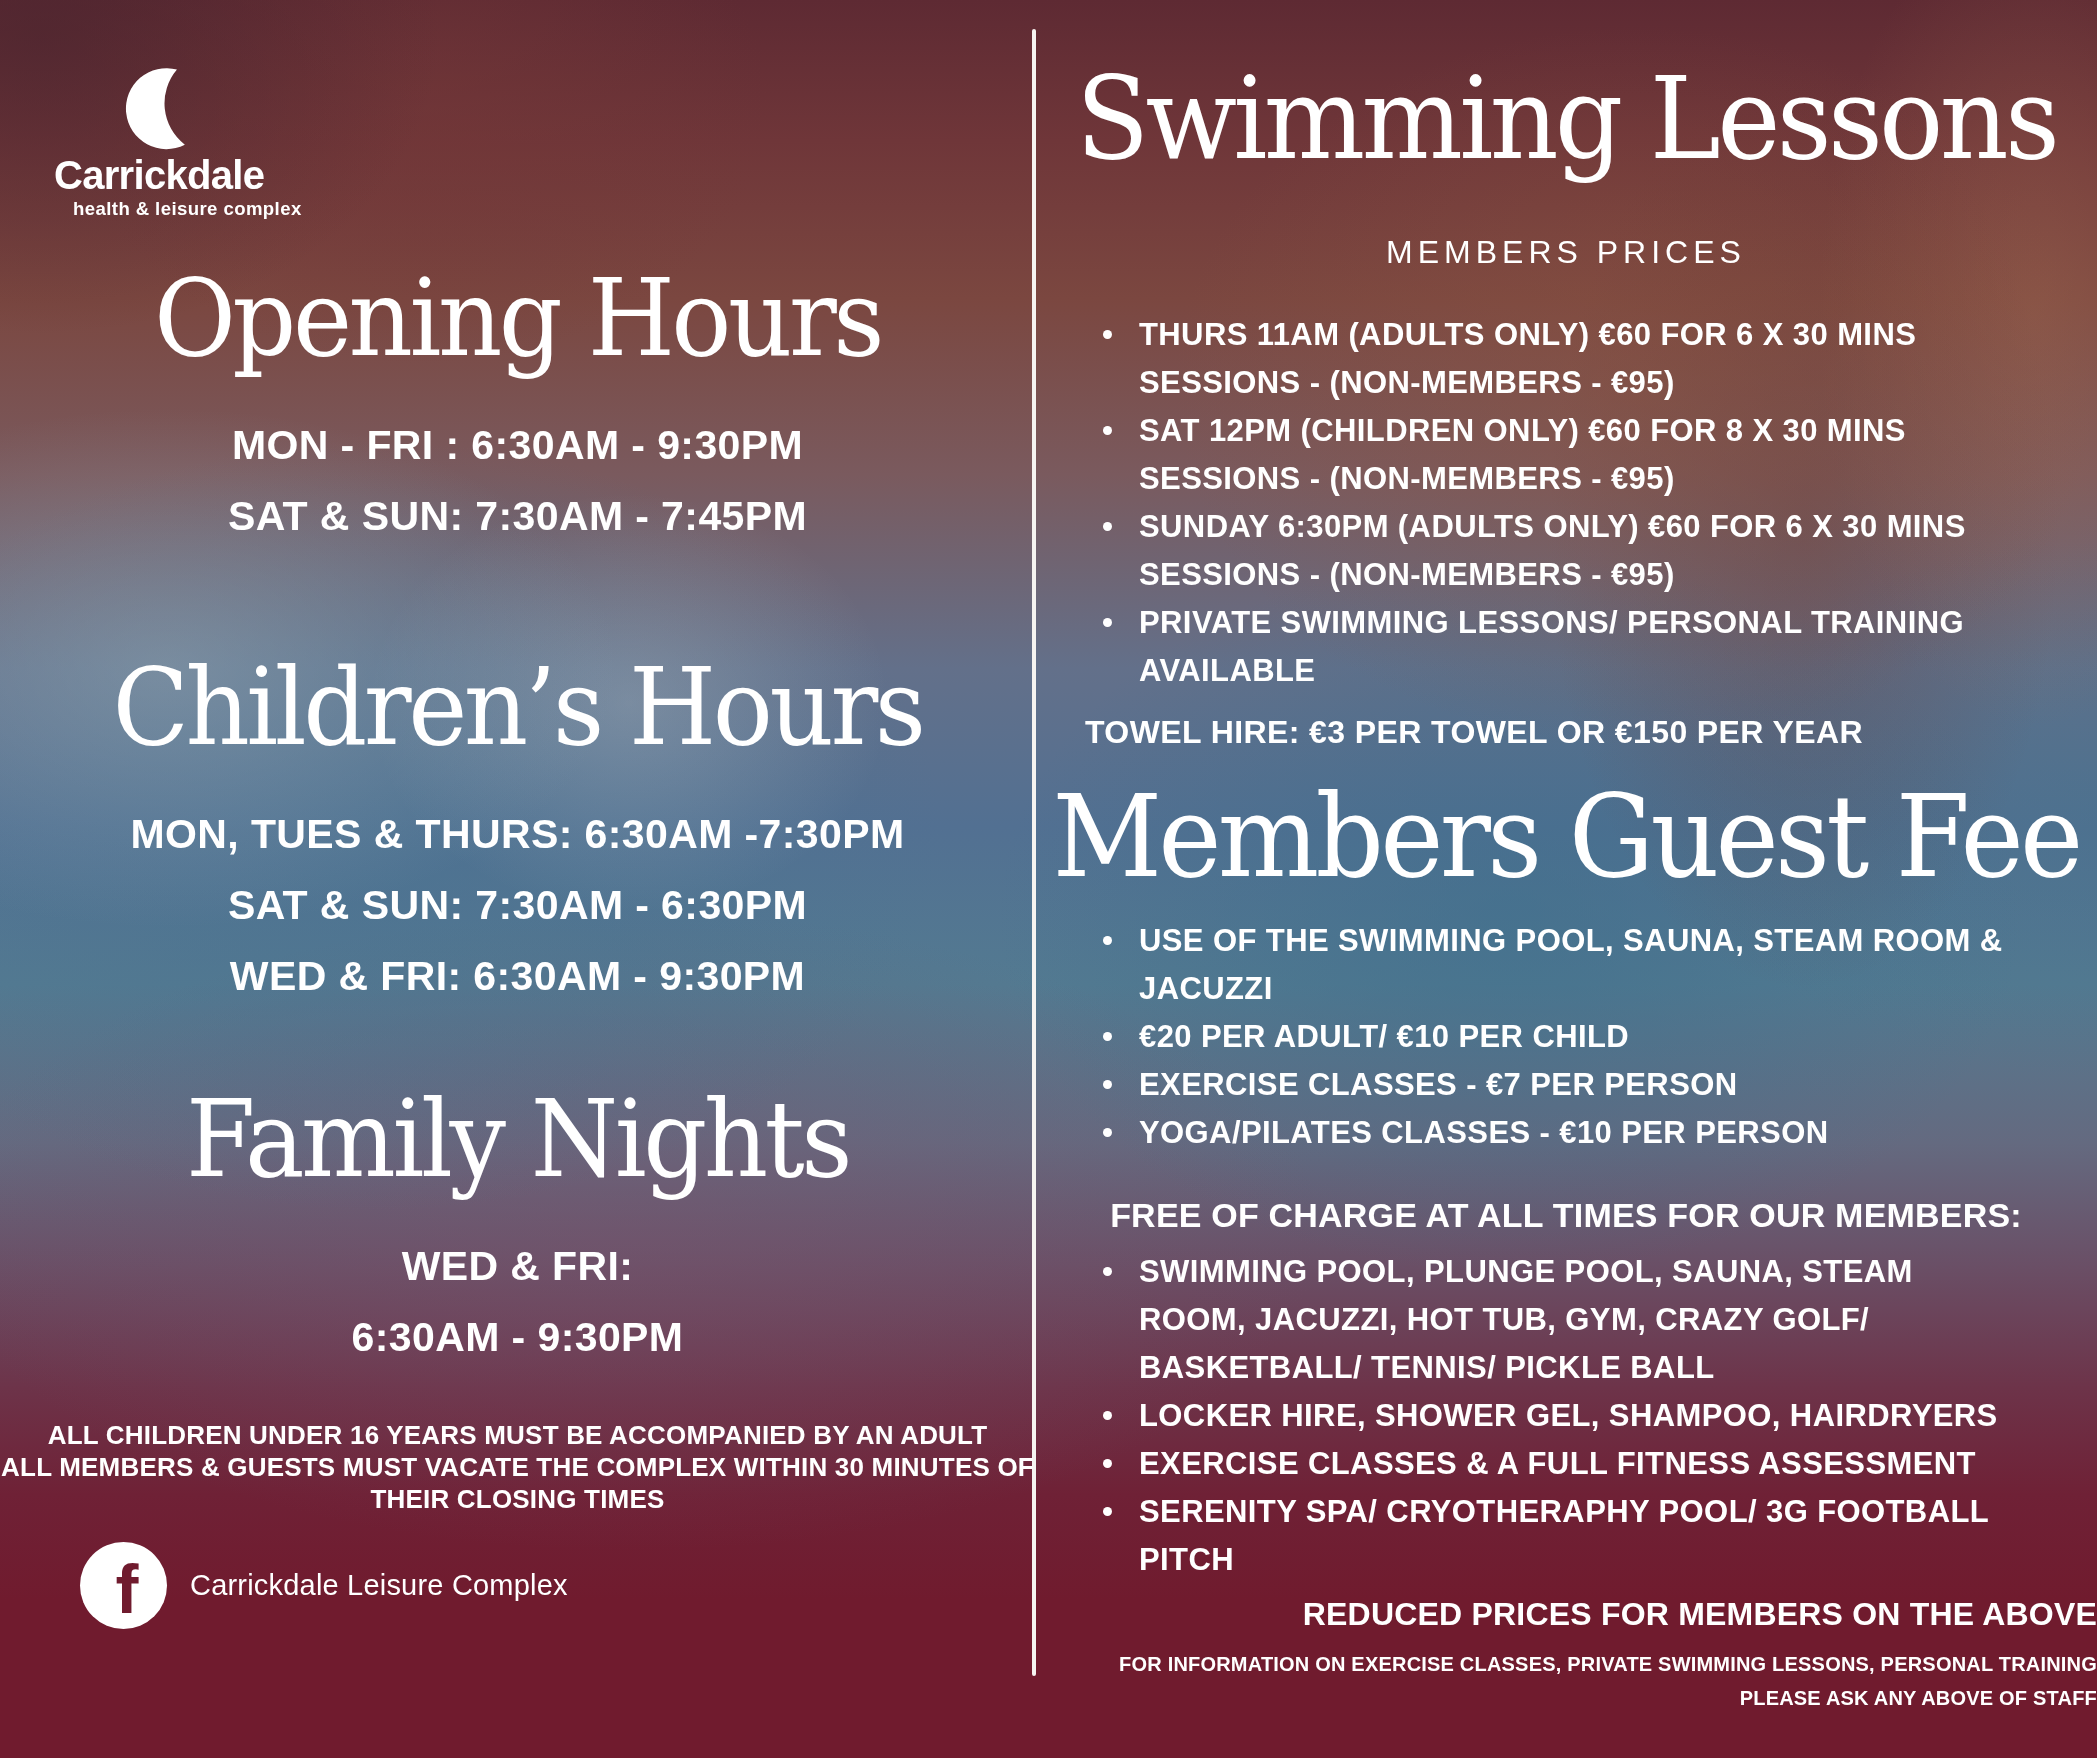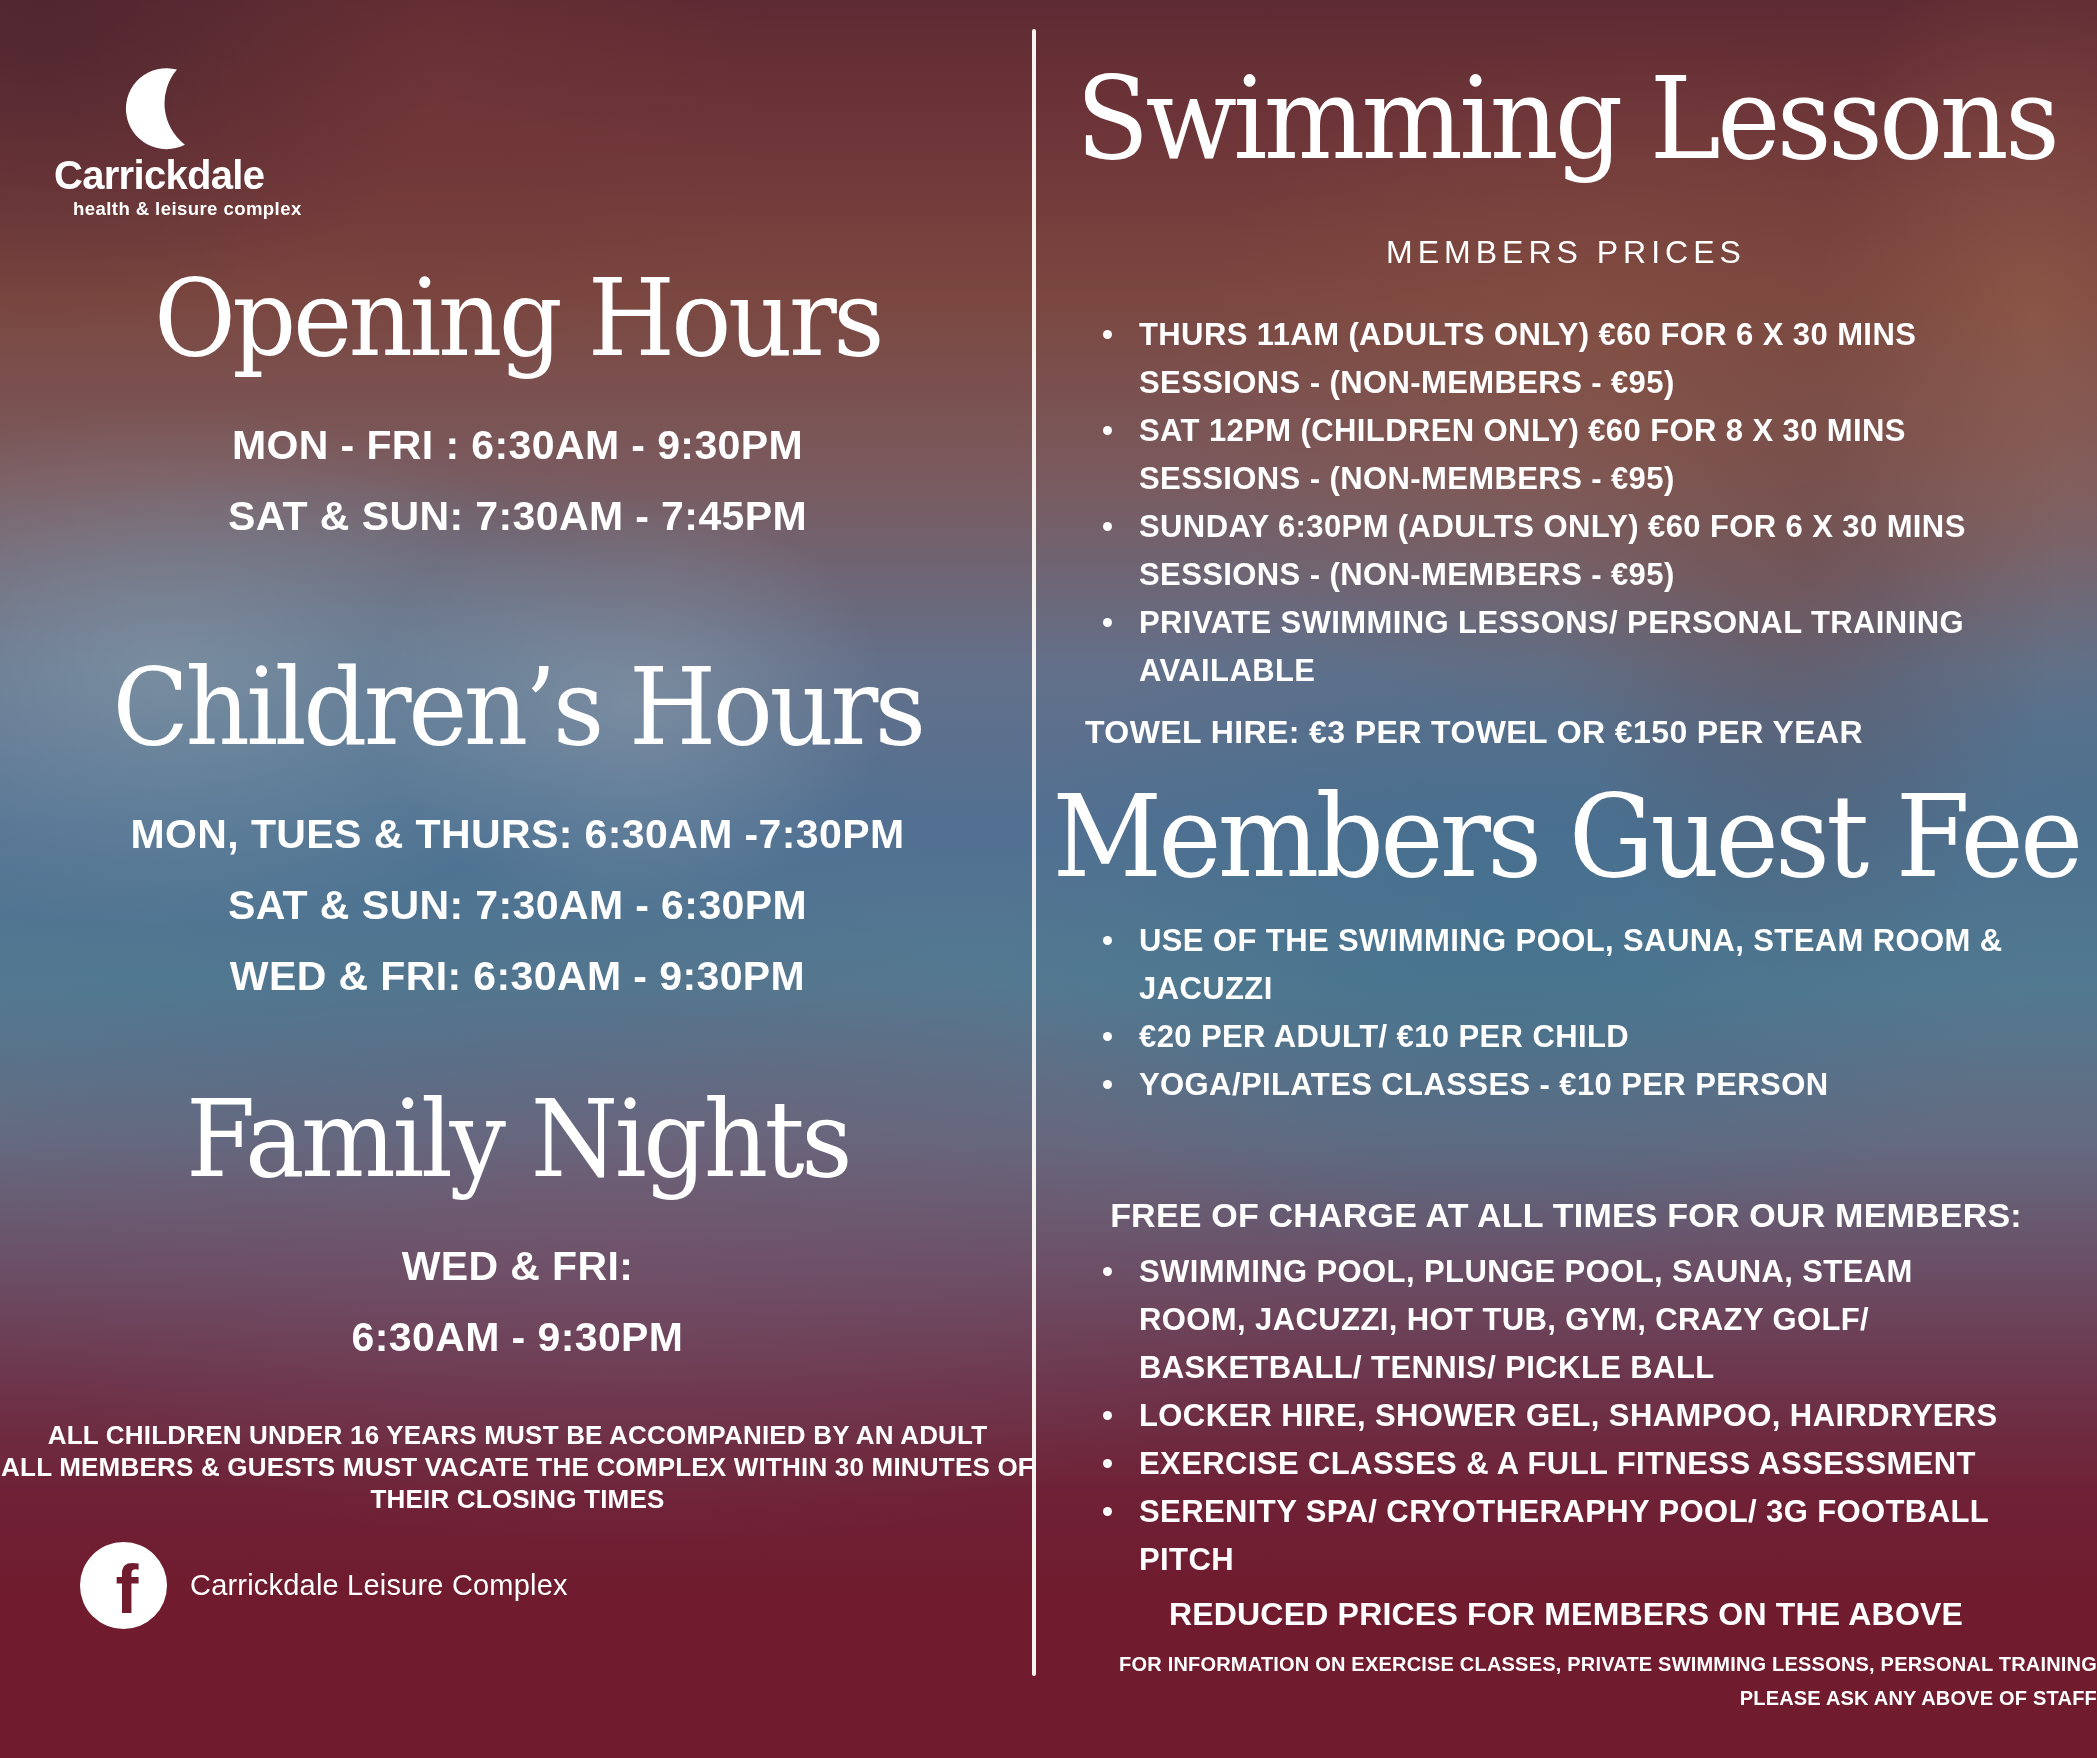--- a/index.html
+++ b/index.html
@@ -75,21 +75,21 @@
   .blist li::before{content:""; position:absolute; left:-36px; top:19px;
                     width:9.3px; height:9.3px; border-radius:50%; background:#ffffff;}
   .blist .bl{display:block;}
   .sl-list  {top:311px;}
   .towel    {position:absolute; left:50px; top:714px; font-size:32px; font-weight:700; letter-spacing:0.4px;}
   .mgf-title{position:absolute; top:775px; width:100%;}
   .mgf-list {top:917px;}
   .free-heading{position:absolute; top:1196px; width:100%; text-align:center;
                 font-size:34px; font-weight:800; letter-spacing:0.2px;}
   .free-list{top:1248px;}
-  .reduced{position:absolute; top:1596px; width:100%; text-align:center;
+  .reduced{position:absolute; top:1596px; width:100%; text-align:right;
            font-size:32px; font-weight:800; letter-spacing:0.2px;}
   .info-note{position:absolute; top:1647px; width:100%; text-align:right;
              font-size:20px; font-weight:700; line-height:34px; letter-spacing:0.2px;}
   .info-note span{display:block;}
 </style>
 </head>
 <body>
 
 <div class="poster">
   <div class="bg"></div>
@@ -174,20 +174,23 @@
 
     <ul class="blist mgf-list" style="position:absolute;">
       <li>
         <span class="bl">USE OF THE SWIMMING POOL, SAUNA, STEAM ROOM &amp;</span>
         <span class="bl">JACUZZI</span>
       </li>
       <li>
         <span class="bl">€20 PER ADULT/ €10 PER CHILD</span>
       </li>
       <li>
+        <span class="bl">EXERCISE CLASSES - €7 PER PERSON</span>
+      </li>
+      <li>
         <span class="bl">YOGA/PILATES CLASSES - €10 PER PERSON</span>
       </li>
     </ul>
 
     <div class="free-heading">FREE OF CHARGE AT ALL TIMES FOR OUR MEMBERS:</div>
 
     <ul class="blist free-list" style="position:absolute;">
       <li>
         <span class="bl">SWIMMING POOL, PLUNGE POOL, SAUNA, STEAM</span>
         <span class="bl">ROOM, JACUZZI, HOT TUB, GYM, CRAZY GOLF/</span>

